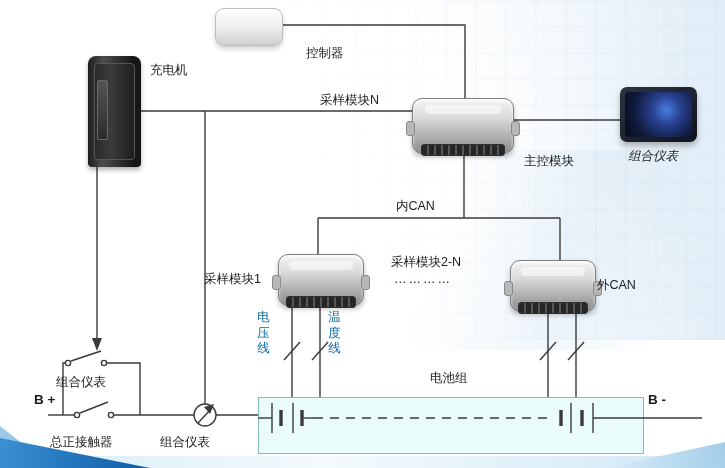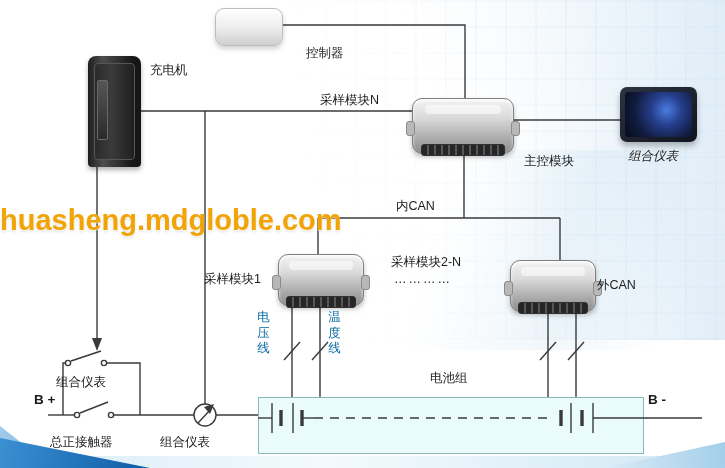--- a/index.html
+++ b/index.html
@@ -188,15 +188,14 @@
   <div class="lbl" style="left:597px;top:277px;">外CAN</div>
   <div class="vlbl" style="left:256px;top:310px;">电压线</div>
   <div class="vlbl" style="left:327px;top:310px;">温度线</div>
   <div class="lbl" style="left:56px;top:374px;">组合仪表</div>
   <div class="lbl bsign" style="left:34px;top:392px;">B +</div>
   <div class="lbl" style="left:50px;top:434px;">总正接触器</div>
   <div class="lbl" style="left:160px;top:434px;">组合仪表</div>
   <div class="lbl" style="left:430px;top:370px;">电池组</div>
   <div class="lbl bsign" style="left:648px;top:392px;">B -</div>
 
-  <div class="watermark">huasheng.mdgloble.com</div>
 
 </div>
 
 </body></html>

